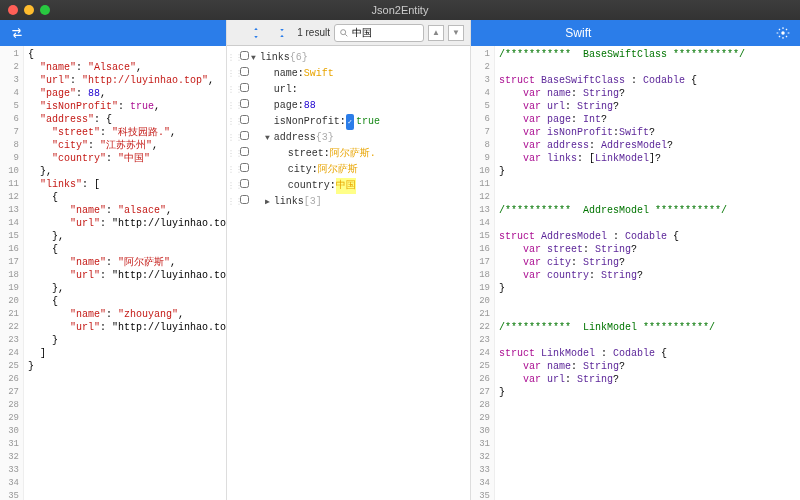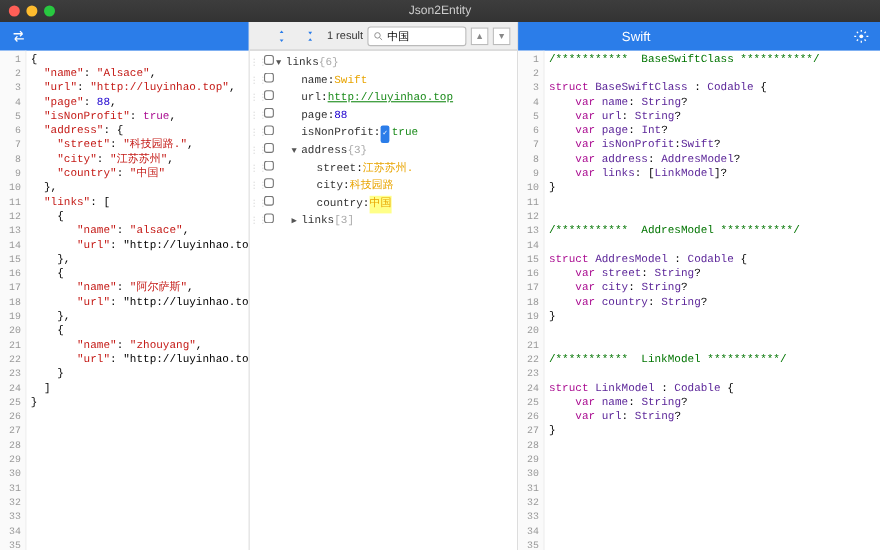--- a/index.html
+++ b/index.html
@@ -141,21 +141,20 @@
           <span> : </span>
           <span class="tval">Swift</span>
         </div>
         <div class="tree-row">
           <span class="drag">⋮⋮</span>
           <span class="chk"><input type="checkbox" style=""></span>
           <span class="indent" style="width:14px"></span>
           <span class="disc" style="visibility:hidden">▶</span>
           <span class="tkey">url</span>
           <span>  : </span>
-          <span class="turl">http://luyinhao.top</span>
         </div>
         <div class="tree-row">
           <span class="drag">⋮⋮</span>
           <span class="chk"><input type="checkbox" style=""></span>
           <span class="indent" style="width:14px"></span>
           <span class="disc" style="visibility:hidden">▶</span>
           <span class="tkey">page</span>
           <span> : </span>
           <span class="tnum">88</span>
         </div>
@@ -177,30 +176,30 @@
           <span class="tkey">address</span> 
           <span class="tcount">{3}</span>
         </div>
         <div class="tree-row">
           <span class="drag">⋮⋮</span>
           <span class="chk"><input type="checkbox" style=""></span>
           <span class="indent" style="width:28px"></span>
           <span class="disc" style="visibility:hidden">▶</span>
           <span class="tkey">street</span>
           <span> : </span>
-          <span class="tval">江苏苏州.</span>
+          <span class="tval">阿尔萨斯.</span>
         </div>
         <div class="tree-row">
           <span class="drag">⋮⋮</span>
           <span class="chk"><input type="checkbox" style=""></span>
           <span class="indent" style="width:28px"></span>
           <span class="disc" style="visibility:hidden">▶</span>
           <span class="tkey">city</span>
           <span> : </span>
-          <span class="tval">科技园路</span>
+          <span class="tval">阿尔萨斯</span>
         </div>
         <div class="tree-row">
           <span class="drag">⋮⋮</span>
           <span class="chk"><input type="checkbox" style=""></span>
           <span class="indent" style="width:28px"></span>
           <span class="disc" style="visibility:hidden">▶</span>
           <span class="tkey">country</span>
           <span> : </span>
           <span class="tval hl">中国</span>
         </div>

